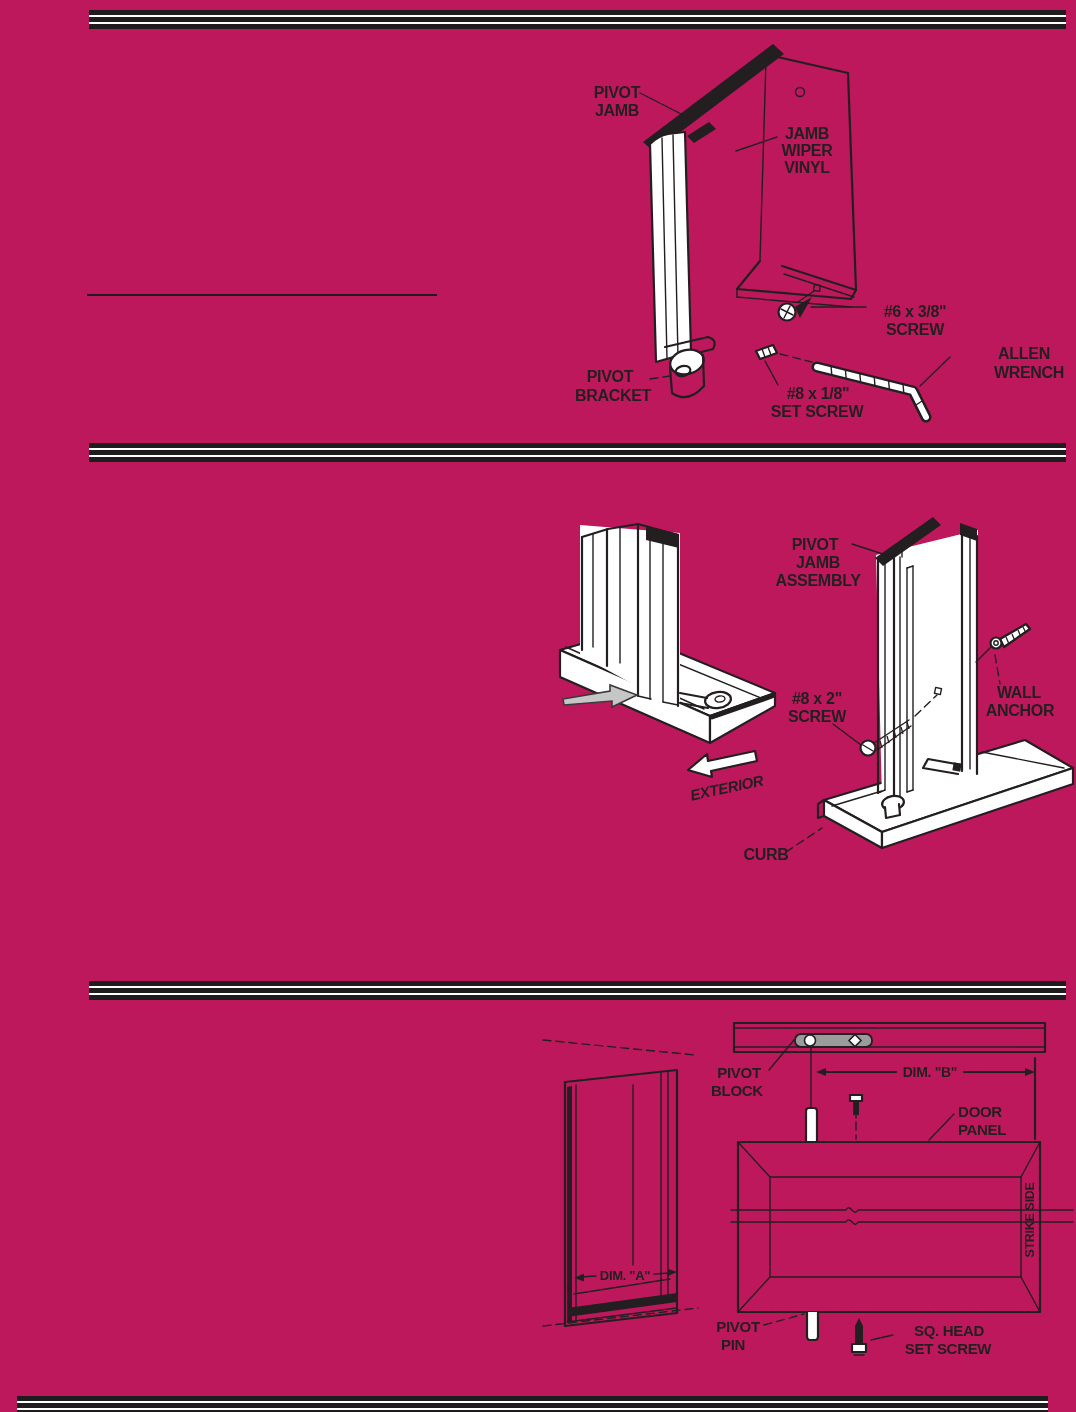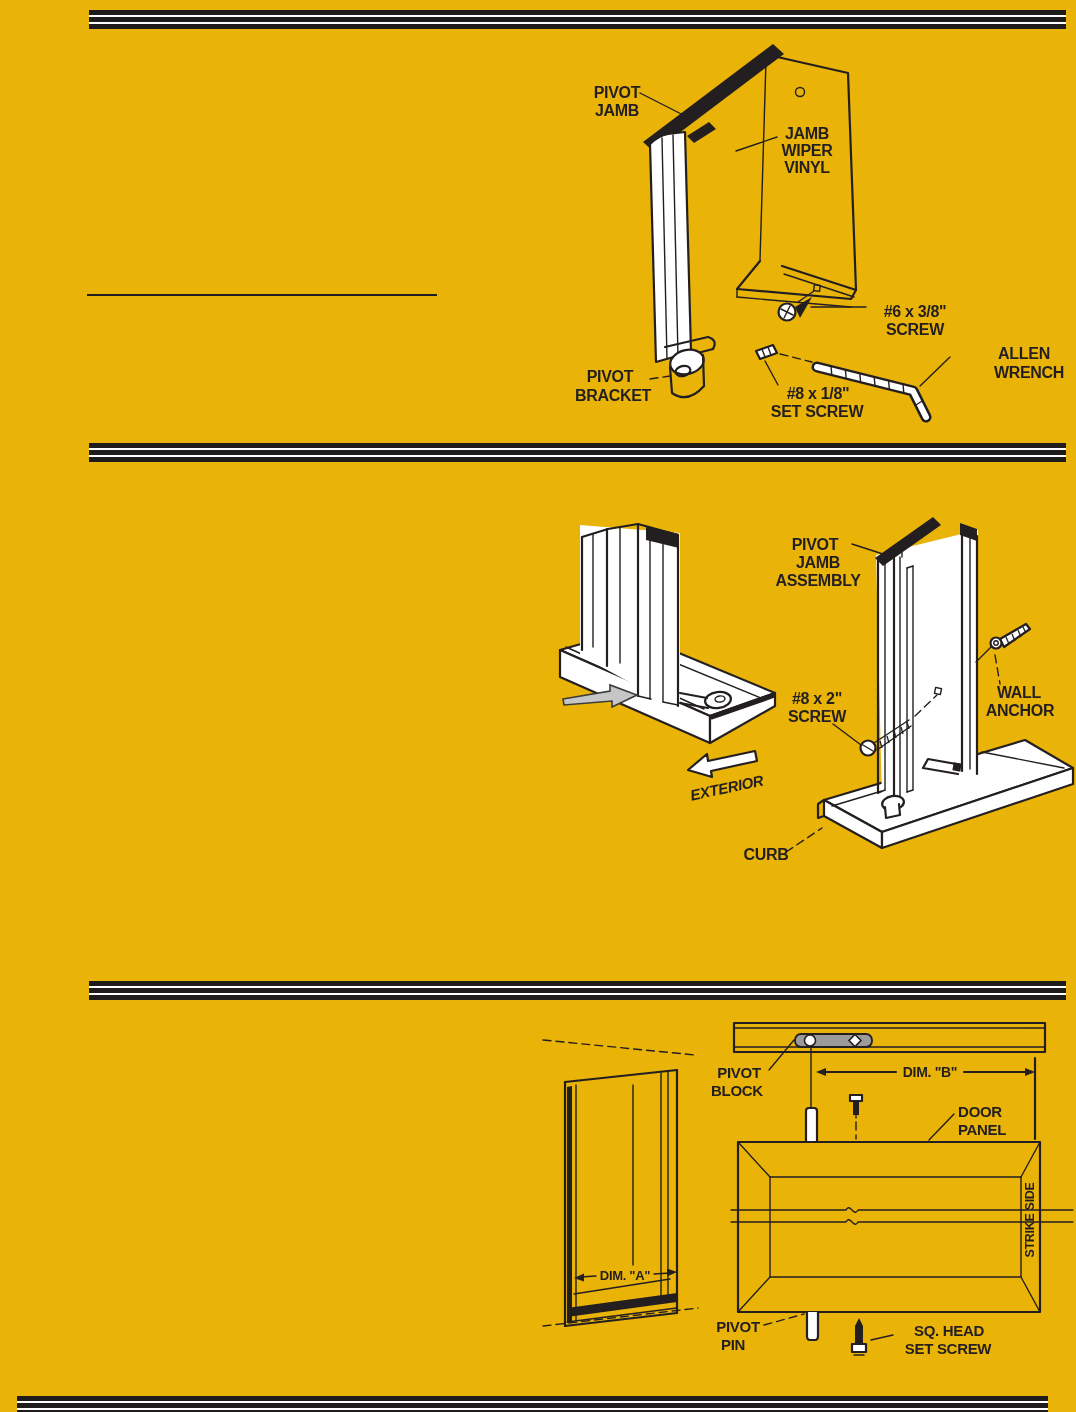--- a/index.html
+++ b/index.html
@@ -1,16 +1,16 @@
 <!DOCTYPE html>
 <html><head>
 <meta charset="utf-8">
 <style>
   html,body{margin:0;padding:0;background:#e9e9e9;}
-  .page{position:relative;width:1076px;height:1412px;background:#eab308;overflow:hidden;
+  .page{position:relative;width:1076px;height:1412px;background:#be185d;overflow:hidden;
         font-family:"Liberation Sans",sans-serif;}
   .rule3{position:absolute;height:19px;
          background:repeating-linear-gradient(to bottom,#1f1c1d 0px,#1f1c1d 5px,#ffffff 5px,#ffffff 7px);}
   .hline{position:absolute;height:2px;background:#1f1c1d;}
   svg{position:absolute;overflow:visible;}
   svg text{font-family:"Liberation Sans",sans-serif;font-weight:bold;fill:#231f20;
            text-anchor:middle;letter-spacing:-0.3px;}
   .lbl{font-size:16px;}
   .lbl15{font-size:15px;}
   .lbl14{font-size:14px;}

